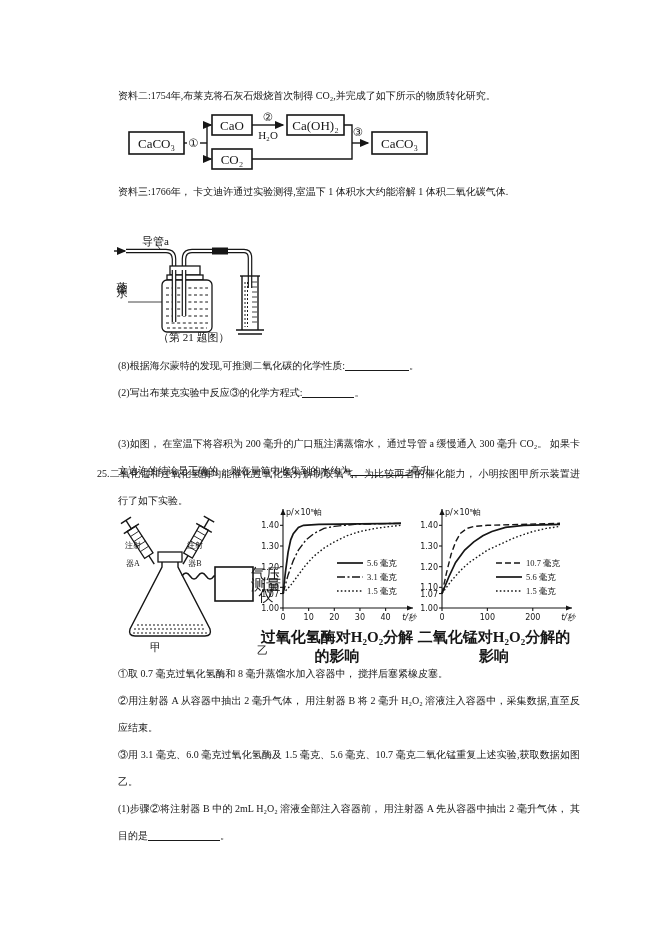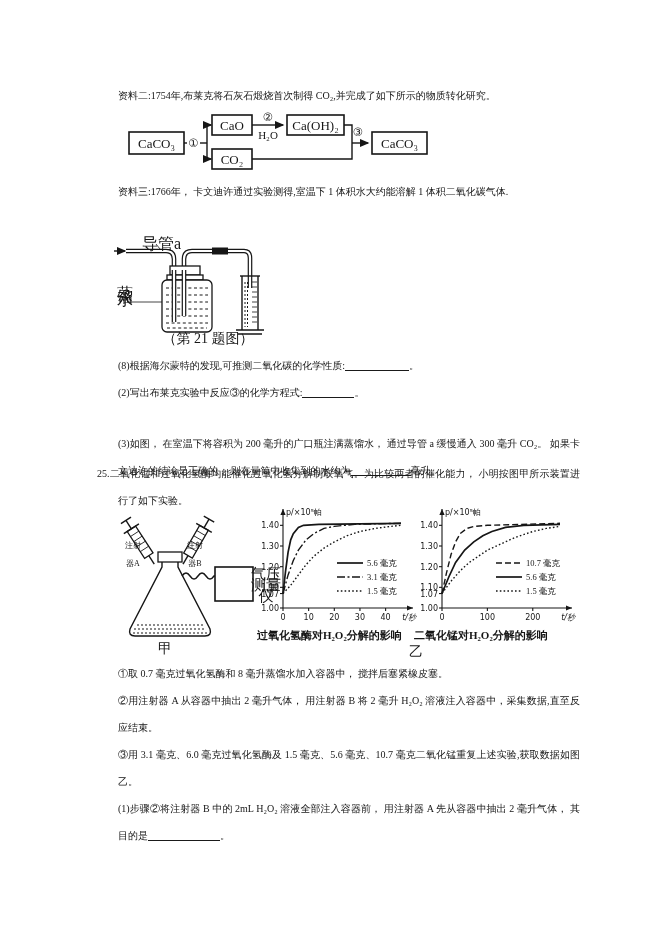--- a/index.html
+++ b/index.html
@@ -13,26 +13,26 @@
   .thin{stroke:#161616;stroke-width:0.8;fill:none;}
   .bx{stroke:#161616;stroke-width:1.6;fill:#fff;}
   .bx2{stroke:#161616;stroke-width:1.3;fill:#fff;}
   .tubeO{stroke:#161616;stroke-width:4.6;fill:none;}
   .tubeI{stroke:#fff;stroke-width:2.2;fill:none;}
   .dash{stroke:#161616;stroke-width:1;fill:none;stroke-dasharray:3,2.6;}
   .dashv{stroke:#161616;stroke-width:1;fill:none;stroke-dasharray:2,2;}
   .nodetext{font-size:13px;text-anchor:middle;fill:#161616;}
   .steplbl{font-size:11.5px;text-anchor:middle;fill:#161616;}
   .sub{font-size:11px;text-anchor:middle;fill:#161616;}
-  .figlbl{position:absolute;font-size:16px;color:#161616;}
+  .figlbl{position:absolute;font-size:11px;color:#161616;}
   .vert{writing-mode:vertical-rl;letter-spacing:3px;}
   .tiny{font-size:8px;line-height:18px;width:18px;word-break:break-all;text-align:center;}
   .gauge{font-size:15px;line-height:11px;width:30px;word-break:break-all;text-align:center;margin-left:32px;}
-  .cap{position:absolute;font-size:14px;color:#161616;text-align:center;}
-  .chartcap{position:absolute;font-size:11px;font-weight:bold;color:#161616;text-align:left;}
+  .cap{position:absolute;font-size:11px;color:#161616;}
+  .chartcap{position:absolute;font-size:15px;font-weight:bold;color:#161616;text-align:center;}
   .ax{stroke:#161616;stroke-width:1.1;fill:none;}
   .axh{fill:#161616;}
   .tick{font-size:8px;fill:#161616;font-family:"DejaVu Sans",sans-serif;}
   .leg{font-size:8.5px;fill:#161616;}
   .ser{stroke:#161616;fill:none;}
 </style>
 </head>
 <body>
 
 <div class="para" style="top:82px">资料二:1754年,布莱克将石灰石煅烧首次制得 CO₂,并完成了如下所示的物质转化研究。</div>

